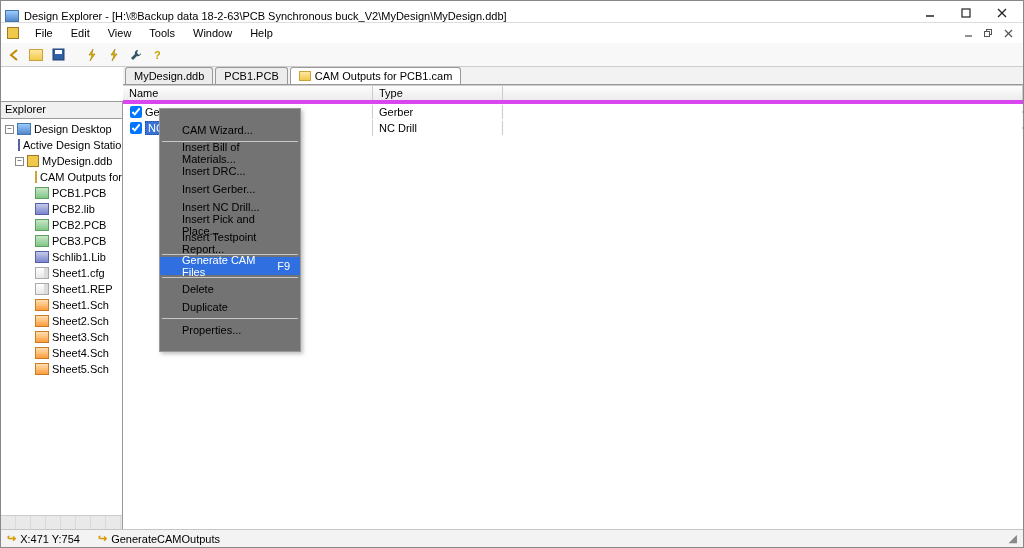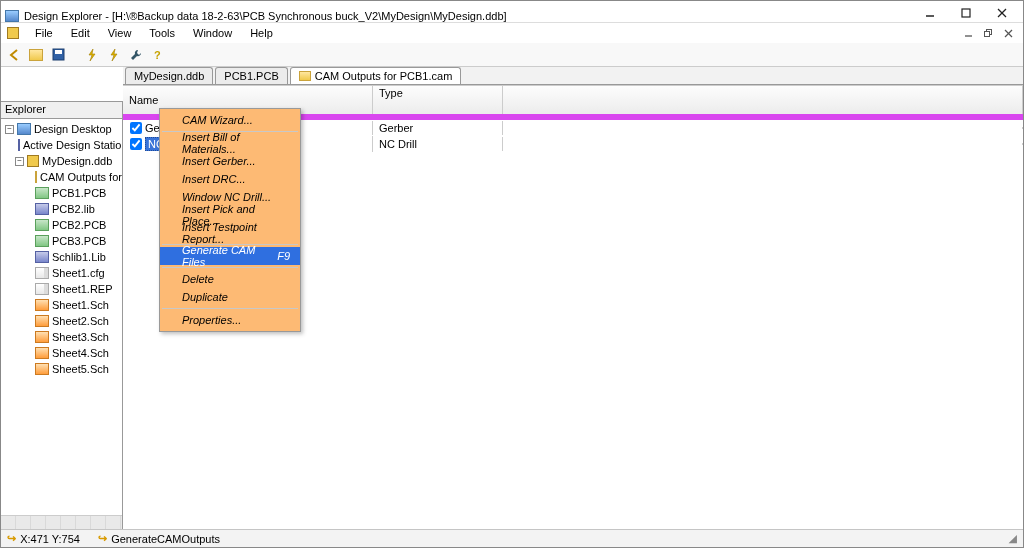--- a/index.html
+++ b/index.html
@@ -26,30 +26,30 @@
   .ic-file { background:linear-gradient(#fff,#e8e8e8); border:1px solid #aaa; box-shadow:inset -4px 0 0 #dcdcdc; }
   .ic-pcb { background:linear-gradient(#c8e6c9,#81c784); border:1px solid #5aa05c; }
   .ic-sch { background:linear-gradient(#ffe0b2,#ff9d3b); border:1px solid #cc7a20; }
   .ic-lib { background:linear-gradient(#c5cae9,#7986cb); border:1px solid #5561a3; }
   .hscroll-fake { height:14px; border-top:1px solid #ccc; background:repeating-linear-gradient(90deg,#e9e9e9,#e9e9e9 14px,#d9d9d9 14px,#d9d9d9 15px); }
   .main-pane { flex:1; display:flex; flex-direction:column; min-width:0; }
   .doc-tabs { height:18px; display:flex; align-items:flex-end; padding:0 4px 0 2px; border-bottom:1px solid #999; background:#f2f2f2; gap:2px; }
   .doc-tab { height:17px; padding:1px 8px; border:1px solid #999; border-bottom:none; background:#ececec; border-radius:3px 3px 0 0; display:flex; align-items:center; gap:4px; cursor:default; }
   .doc-tab.active { background:#fff; font-weight:500; }
   .listview { flex:1; display:flex; flex-direction:column; border-top:1px solid #ccc; background:#fff; position:relative; }
-  .lv-header { height:34px; display:flex; border-bottom:6px solid #d946ef; background:#f5f5f5; }
+  .lv-header { height:18px; display:flex; border-bottom:4px solid #d946ef; background:#f5f5f5; }
   .lv-header .col, .lv-row .cell { padding:1px 6px; border-right:1px solid #ccc; white-space:nowrap; overflow:hidden; }
   .lv-header .col { background:linear-gradient(#fdfdfd,#ececec); }
   .lv-row { height:16px; display:flex; align-items:center; }
   .lv-row .chk { width:12px; height:12px; margin:0 3px 0 1px; }
   .lv-row.selected .cell.name-cell span.label { background:#3a74d8; color:#fff; padding:0 2px; border:1px dotted #1f4b99; }
   .col.name, .cell.name-cell { width:250px; display:flex; align-items:center; }
   .col.type, .cell.type-cell { width:130px; }
   .col.rest, .cell.rest-cell { flex:1; }
-  .context-menu { position:absolute; top:22px; left:36px; width:142px; background:#fdba74; border:1px solid #999; box-shadow:2px 2px 4px rgba(0,0,0,0.25); padding:2px 0; z-index:50;font-style:italic; }
+  .context-menu { position:absolute; top:22px; left:36px; width:142px; background:#737373; border:1px solid #999; box-shadow:2px 2px 4px rgba(0,0,0,0.25); padding:12px 0; z-index:50; }
   .ctx-item { height:18px; display:flex; align-items:center; padding:0 10px 0 22px; cursor:default; position:relative; }
   .ctx-item.highlight { background:#2f6fe0; color:#fff; }
   .ctx-item .shortcut { margin-left:auto; padding-left:10px; }
   .ctx-sep { height:1px; margin:2px 2px; background:#c8c8c8; }
   .statusbar { height:18px; display:flex; align-items:center; padding:0 6px; background:#f3f3f3; border-top:1px solid #c5c5c5; gap:18px; }
   .status-segment { display:flex; align-items:center; gap:4px; }
   .arrow-ic { color:#d89a00; font-weight:bold; }
   .ddb-ic { width:12px; height:12px; display:inline-block; background:#f0c94c; border:1px solid #a07a20; }
   svg { display:block; }
 </style>
@@ -262,27 +262,27 @@
 
         <div class="context-menu">
           <div class="ctx-item">
               <span>CAM Wizard...</span>
             </div>
           <div class="ctx-sep"></div>
           <div class="ctx-item">
               <span>Insert Bill of Materials...</span>
             </div>
           <div class="ctx-item">
+              <span>Insert DRC...</span>
+            </div>
+          <div class="ctx-item">
               <span>Insert Gerber...</span>
             </div>
           <div class="ctx-item">
-              <span>Insert DRC...</span>
-            </div>
-          <div class="ctx-item">
-              <span>Window NC Drill...</span>
+              <span>Insert NC Drill...</span>
             </div>
           <div class="ctx-item">
               <span>Insert Pick and Place...</span>
             </div>
           <div class="ctx-item">
               <span>Insert Testpoint Report...</span>
             </div>
           <div class="ctx-sep"></div>
           <div class="ctx-item highlight">
             <span>Generate CAM Files</span>

